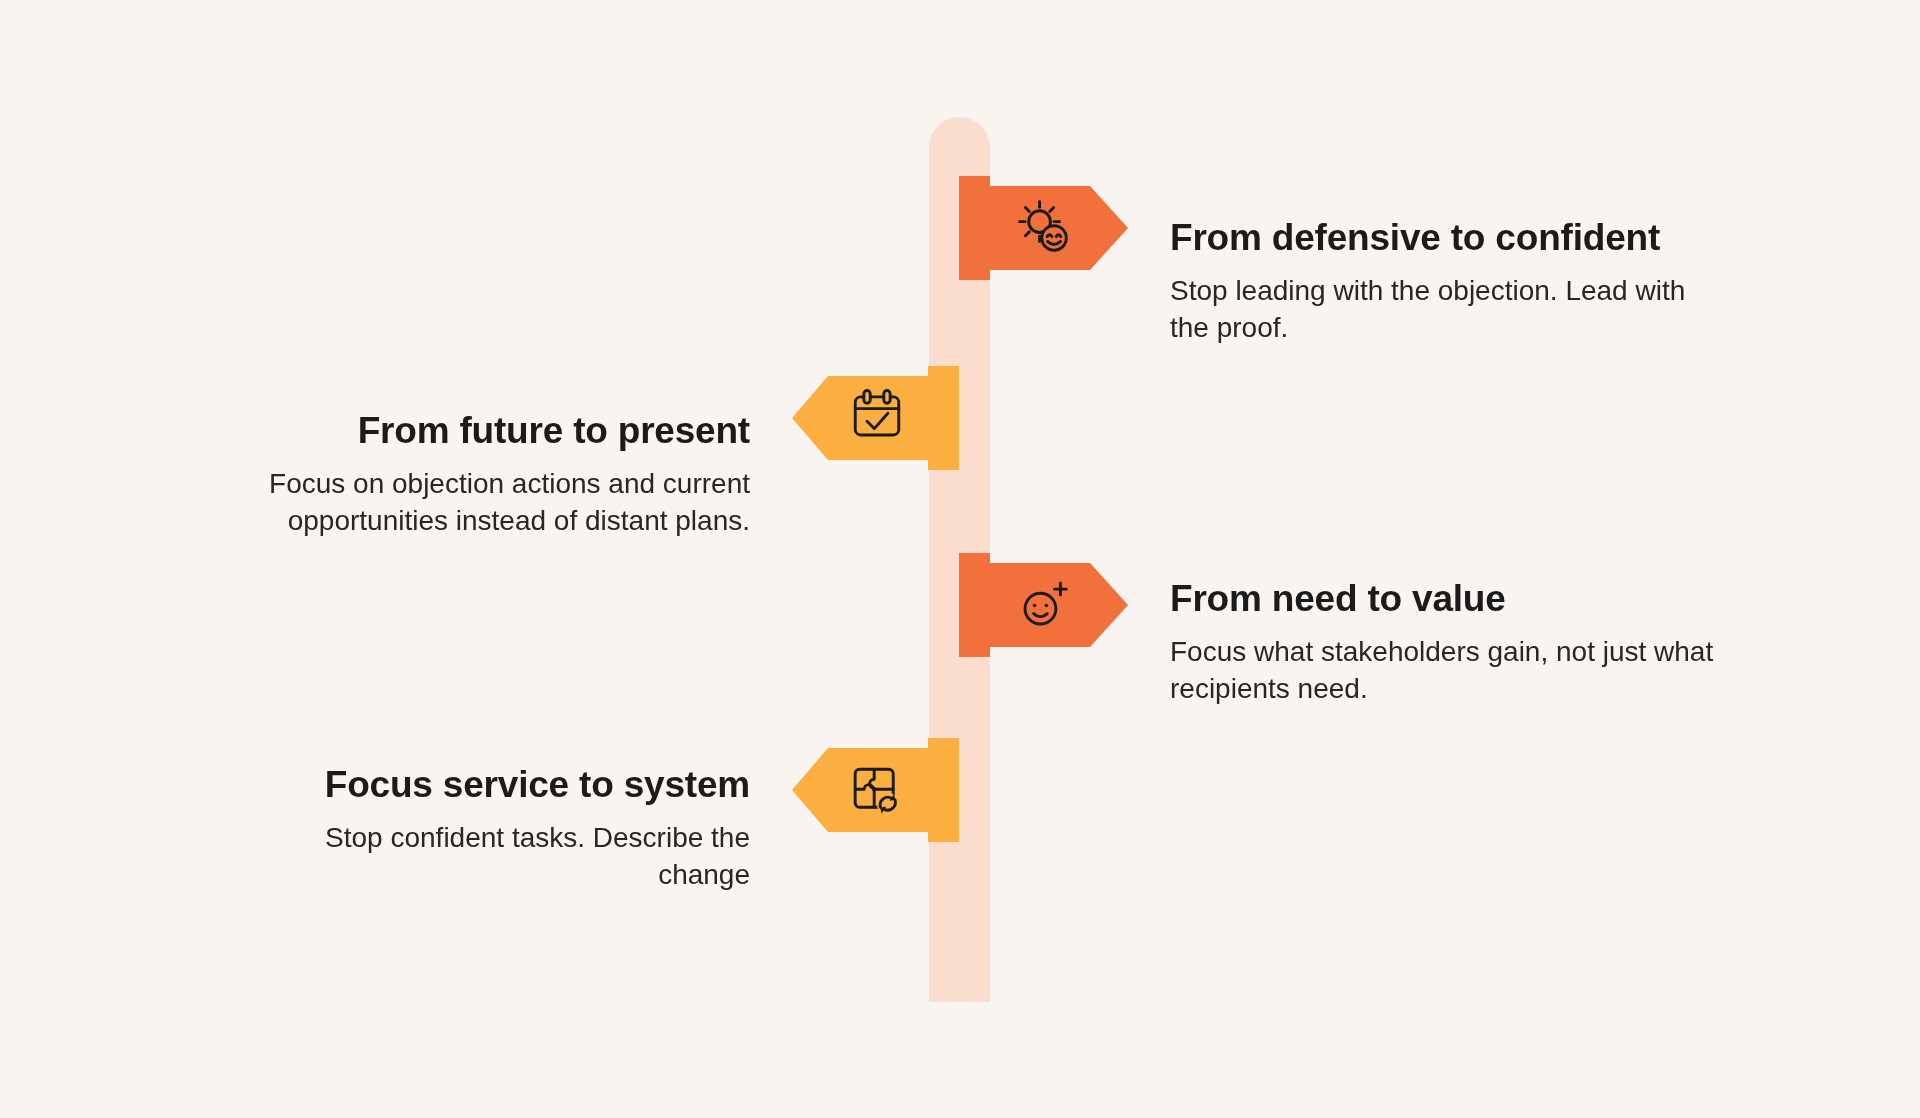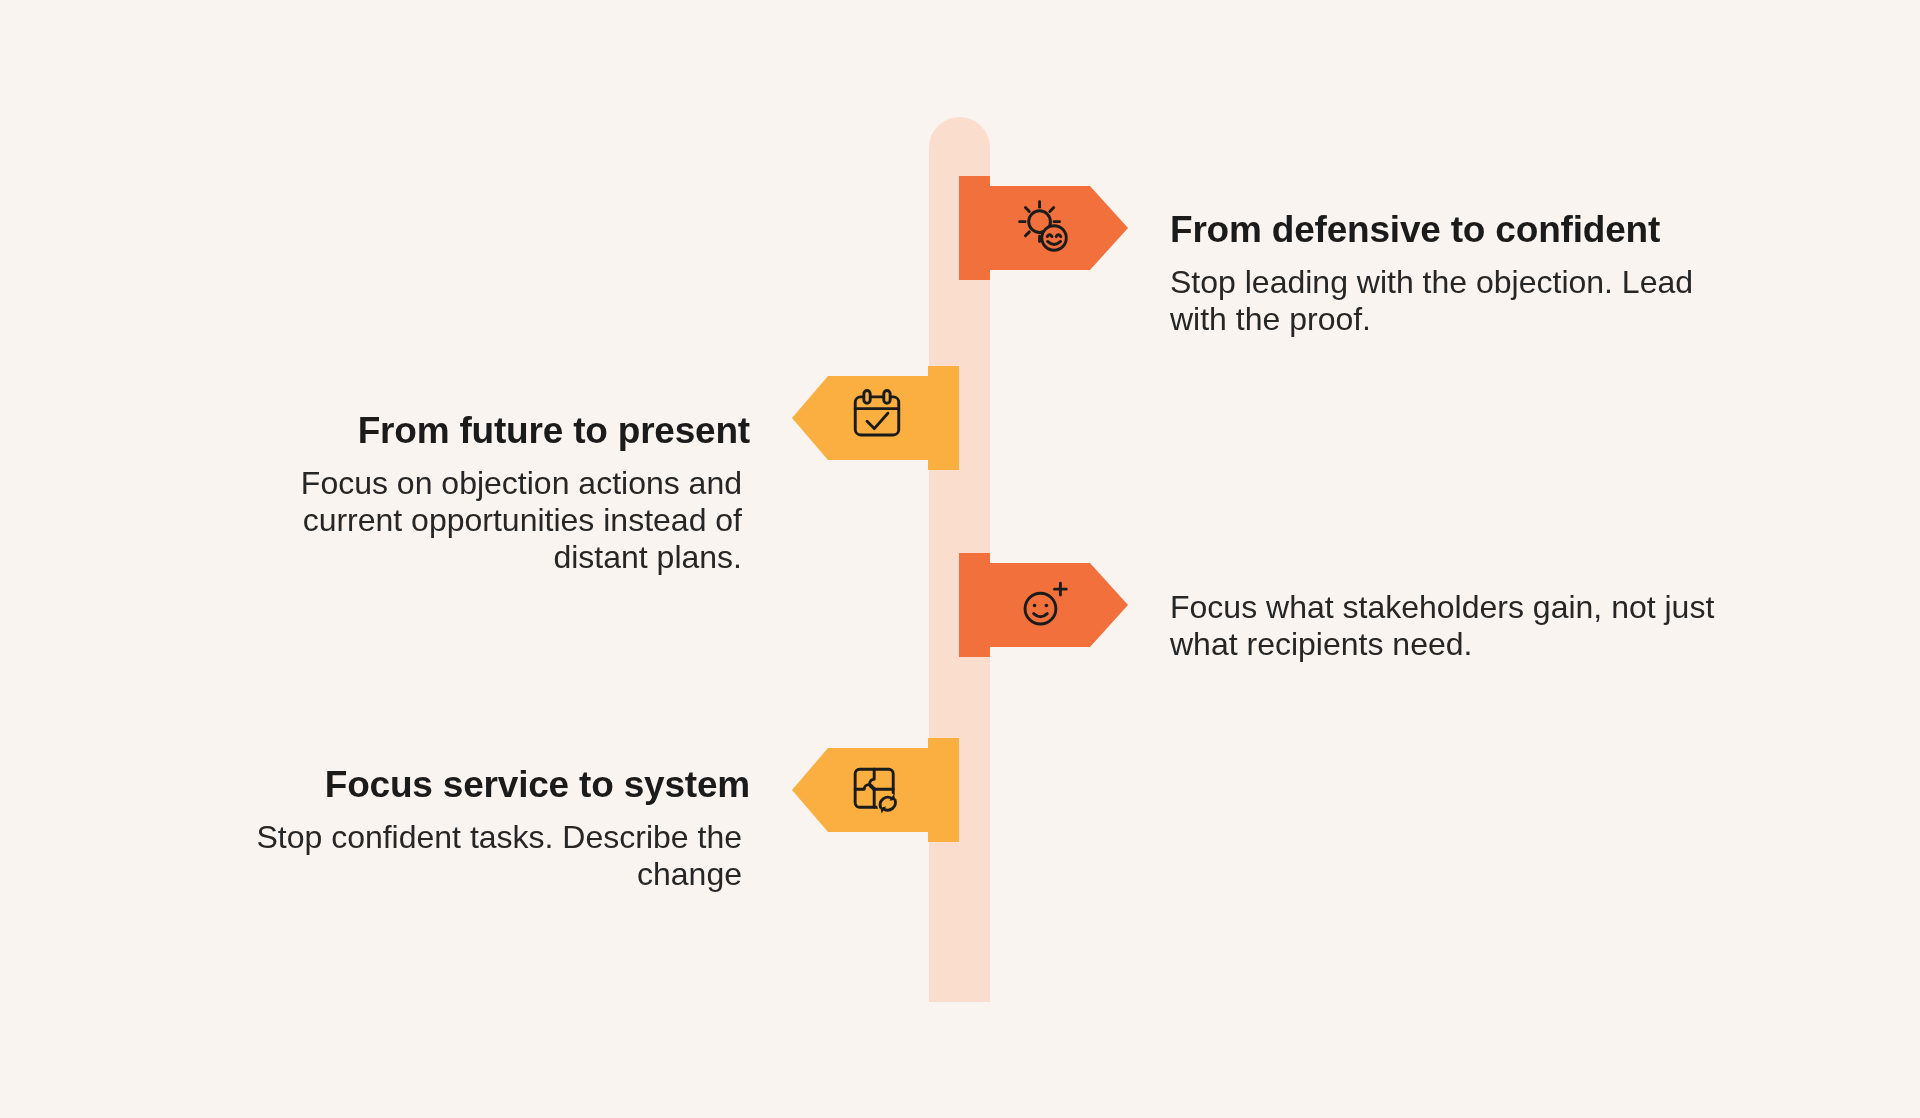--- a/index.html
+++ b/index.html
@@ -36,22 +36,22 @@
   .textblock .title {
     margin: 0;
     font-size: 37px;
     line-height: 44px;
     font-weight: 700;
     letter-spacing: -0.2px;
     color: var(--title_text, #1b1b1b);
     white-space: nowrap;
   }
   .textblock .desc {
-    margin: 12px 8px 0 0;
-    font-size: 32px;
+    margin: 12px 0 0 0;
+    font-size: 28px;
     line-height: 37px;
     font-weight: 400;
     color: var(--body_text, #262626);
   }
   .right-block { text-align: left; }
   .right-block .desc { max-width: 545px; }
   .left-block { text-align: right; }
   .left-block .title { white-space: nowrap; }
   .left-block .desc { max-width: 520px; margin-left: auto; }
 </style>
@@ -78,21 +78,21 @@
       <line x1="37.3" y1="36.3" x2="41.6" y2="40.6"></line>
       <line x1="14.7" y1="36.3" x2="10.4" y2="40.6"></line>
     </g>
     <circle class="iconbg-orange" cx="42" cy="43" r="13.5" stroke="currentColor" stroke-width="3.2"></circle>
     <g class="stroke">
       <path d="M34.5 41.5 q2.6 -4 5.2 0"></path>
       <path d="M44.3 41.5 q2.6 -4 5.2 0"></path>
       <path d="M34.8 46.8 q7.2 6.6 14.4 0"></path>
     </g>
   </svg>
-  <div class="textblock right-block" style="left:1170px; top:208px;">
+  <div class="textblock right-block" style="left:1170px; top:216px;">
     <h2 class="title">From defensive to confident</h2>
     <p class="desc">Stop leading with the objection. Lead with the proof.</p>
   </div>
 
   <svg class="flag" style="left:792px; top:366px;" width="167" height="104" viewBox="0 0 167 104">
     <rect class="fill-yellow" x="136" y="0" width="31" height="104"></rect>
     <path class="fill-yellow" d="M136 10 H36 L0 52 L36 94 H136 Z"></path>
   </svg>
   <svg class="icon" style="left:848px; top:386px;" width="58" height="58" viewBox="0 0 64 64">
     <rect class="stroke" x="8" y="12" width="48" height="42" rx="6"></rect>
@@ -111,20 +111,21 @@
     <path class="fill-orange" d="M31 10 H131 L169 52 L131 94 H31 Z"></path>
   </svg>
   <svg class="icon" style="left:1016px; top:576px;" width="58" height="58" viewBox="0 0 64 64">
     <circle class="stroke" cx="27" cy="36" r="17"></circle>
     <circle class="solid" cx="20.5" cy="32.5" r="2"></circle>
     <circle class="solid" cx="33.5" cy="32.5" r="2"></circle>
     <path class="stroke" d="M19.5 41.5 q7.5 7 15 0"></path>
     <path class="stroke" d="M49 8 v13 M42.5 14.5 h13"></path>
   </svg>
   <div class="textblock right-block" style="left:1170px; top:577px;">
+    <h2 class="title">From need to value</h2>
     <p class="desc">Focus what stakeholders gain, not just what recipients need.</p>
   </div>
 
   <svg class="flag" style="left:792px; top:738px;" width="167" height="104" viewBox="0 0 167 104">
     <rect class="fill-yellow" x="136" y="0" width="31" height="104"></rect>
     <path class="fill-yellow" d="M136 10 H36 L0 52 L36 94 H136 Z"></path>
   </svg>
   <svg class="icon" style="left:847px; top:762px;" width="58" height="58" viewBox="0 0 64 64">
     <rect class="stroke" x="9" y="8" width="42" height="42" rx="5"></rect>
     <path class="stroke" d="M30 8 V19 a5 5 0 1 0 0 10 V50"></path>

